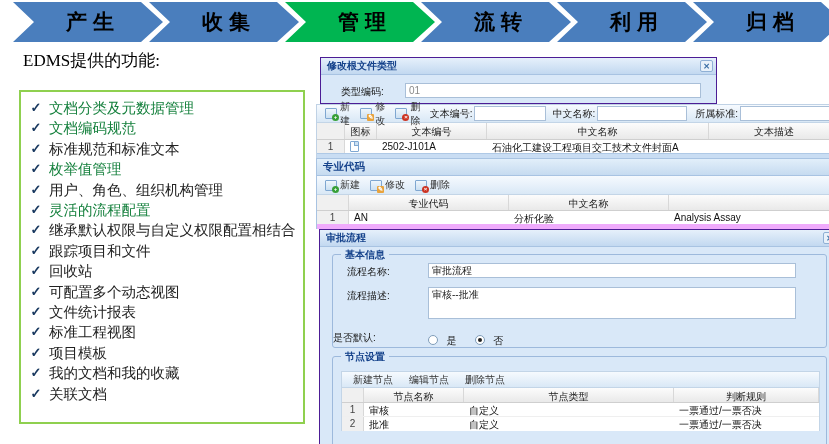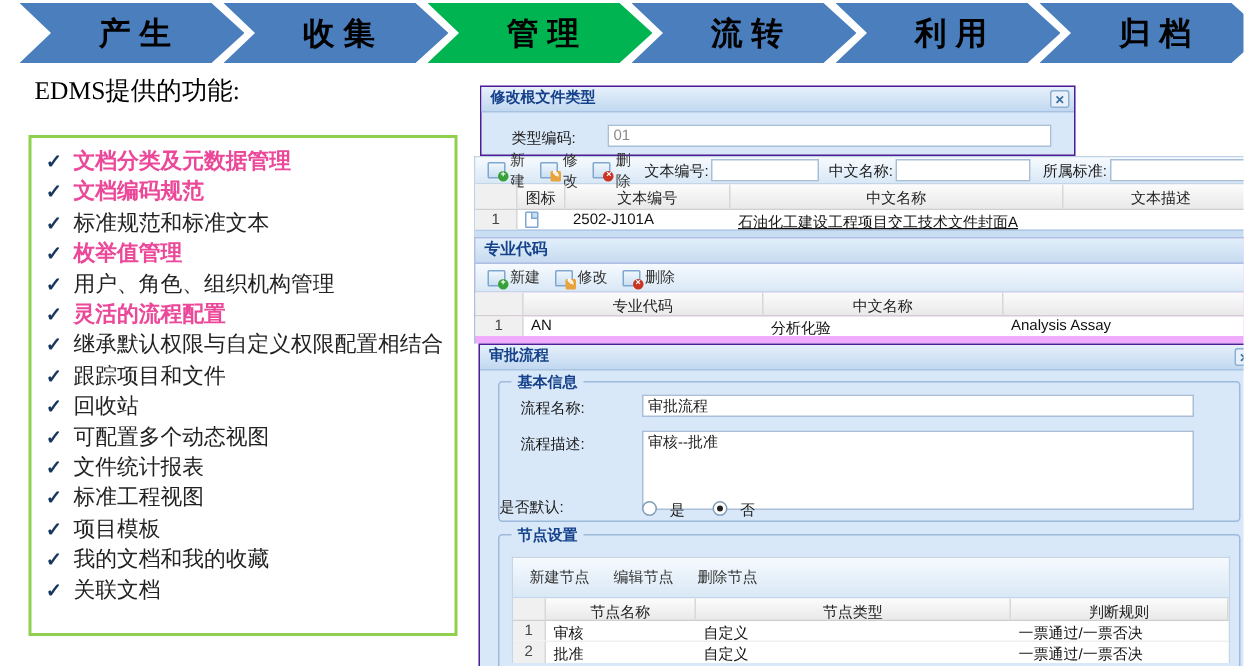--- a/index.html
+++ b/index.html
@@ -15,21 +15,21 @@
   .arrow span { padding-left:10px; }
 
   
   .edms-heading { position:absolute; left:10px; top:49px; font-size:17px; color:#000;
     font-family:"Liberation Serif", serif; }
   .features-box { position:absolute; left:6px; top:90px; width:286px; height:334px;
     border:2px solid #8FD04F; background:#fff; padding:6px 4px 0 2px; }
   .feat { display:flex; font-size:14.5px; line-height:20.4px; color:#222; }
   .feat .chk { flex:0 0 26px; text-align:center; color:#17375E; font-weight:bold; font-size:13px; }
   .feat .txt { flex:1; }
-  .feat.b .txt { font-weight:bold; color:#ec4899; }
+  .feat.b .txt { font-weight:normal; color:#15803d; }
 
   
   .win { position:absolute; background:#D9E8F8; border:1px solid #4c1d95; }
   .titlebar { height:17px; background:linear-gradient(#E6F0FB,#C2D8F0);
     border-bottom:1px solid #A8C3E2; color:#15428B; font-weight:bold; font-size:10px;
     line-height:16px; padding:0 6px; position:relative; }
   .closebtn { position:absolute; right:3px; top:2px; width:13px; height:12px;
     font-size:8px; line-height:11px; text-align:center; color:#3A6EA5; font-weight:bold;
     border:1px solid #8FB0D5; background:#E8F1FA; border-radius:2px; cursor:default; }
 
@@ -205,21 +205,21 @@
       <div class="gh numc" style="width:28px;"></div>
       <div class="gh" style="width:32px;">图标</div>
       <div class="gh" style="width:110px;">文本编号</div>
       <div class="gh" style="width:222px;">中文名称</div>
       <div class="gh" style="flex:1;">文本描述</div>
     </div>
     <div class="grid-row" style="height:13px;">
       <div class="gc numc" style="width:28px;">1</div>
       <div class="gc" style="width:32px;"><span class="doc-icon"></span></div>
       <div class="gc" style="width:110px;">2502-J101A</div>
-      <div class="gc" style="width:222px;text-decoration:underline;">石油化工建设工程项目交工技术文件封面A</div>
+      <div class="gc" style="width:222px;">石油化工建设工程项目交工技术文件封面A</div>
       <div class="gc" style="flex:1;"></div>
     </div>
     <div class="selband"></div>
   </div>
 
   <div style="position:absolute; left:303px; top:158px; width:557px; height:71px; background:#f0abfc; border:1px solid #A8C3E2; border-bottom:none;">
     <div class="panel-hd" style="border:none; border-bottom:1px solid #A8C3E2;">
       <span>专业代码</span>
     </div>
     <div class="toolbar" style="height:19px;">
@@ -259,34 +259,34 @@
     <div class="titlebar">
       <span>审批流程</span>
       <span class="closebtn">✕</span>
     </div>
 
     <div class="group" style="left:12px; top:24px; width:495px; height:94px;">
       <span class="legend">基本信息</span>
       <span class="tlabel" style="position:absolute; left:14px; top:10px;">流程名称:</span>
       <input class="tinput" style="position: absolute; left: 95px; top: 8px; width: 368px;" value="审批流程">
       <span class="tlabel" style="position:absolute; left:14px; top:34px;">流程描述:</span>
-      <textarea class="tinput" style="position: absolute; left: 95px; top: 32px; width: 368px; height: 53px; resize: none;">审核--批准</textarea>
+      <textarea class="tinput" style="position: absolute; left: 95px; top: 32px; width: 368px; height: 32px; resize: none;">审核--批准</textarea>
       <span class="tlabel" style="position:absolute; left:0; top:76px;">是否默认:</span>
       <span style="position:absolute; left:95px; top:75px;">
         <span class="radio"></span>
         <span class="tlabel" style="margin:0 14px 0 4px;">是</span>
         <span class="radio checked"></span>
         <span class="tlabel" style="margin-left:4px;">否</span>
       </span>
     </div>
 
     <div class="group" style="left:12px; top:126px; width:495px; height:95px;">
       <span class="legend">节点设置</span>
       <div style="position:absolute; left:8px; top:14px; width:479px; border:1px solid #C3D5E7; border-bottom:none; background:#fff;">
-        <div class="toolbar" style="height:27px;">
+        <div class="toolbar" style="height:16px;">
           <span style="padding:0 8px;">新建节点</span>
           <span style="padding:0 8px;">编辑节点</span>
           <span style="padding:0 8px;">删除节点</span>
         </div>
         <div class="grid-head" style="height:15px;">
           <div class="gh numc" style="width:22px;"></div>
           <div class="gh" style="width:100px;">节点名称</div>
           <div class="gh" style="width:210px;">节点类型</div>
           <div class="gh" style="flex:1;">判断规则</div>
         </div>

